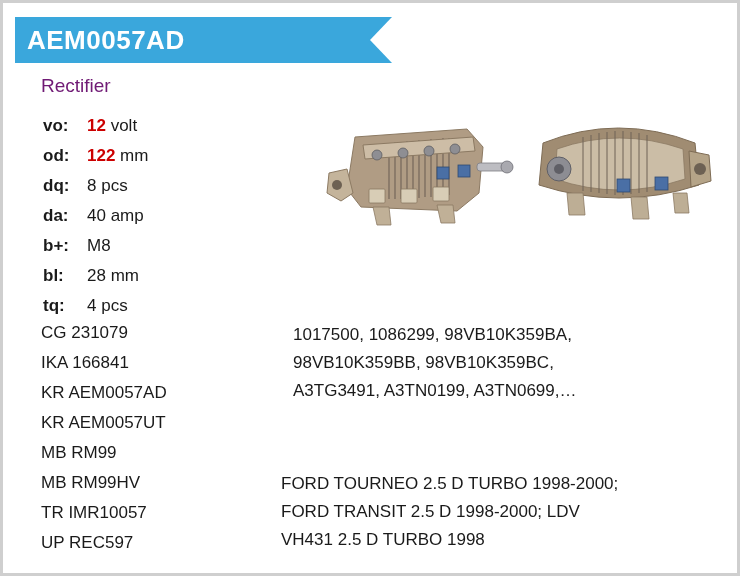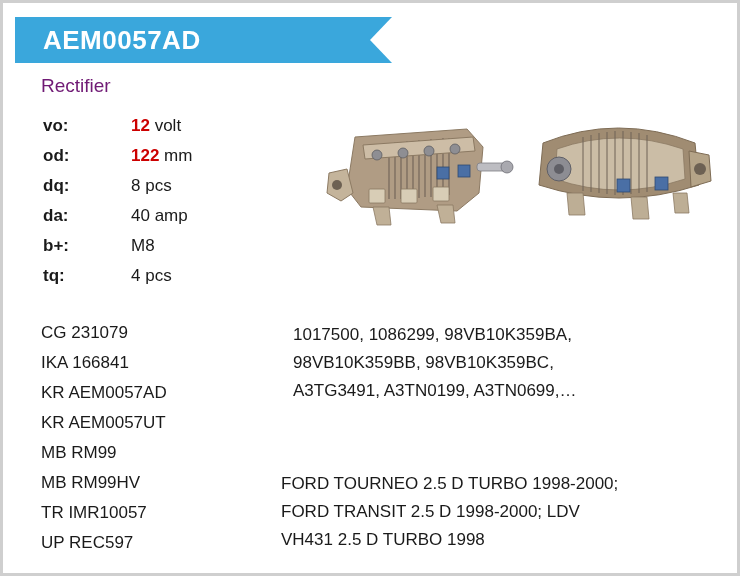--- a/index.html
+++ b/index.html
@@ -31,21 +31,21 @@
     width: 355px;
     background: #3aa7dc;
     display: flex;
     align-items: center;
   }
   .banner-title {
     color: #ffffff;
     font-size: 26px;
     font-weight: bold;
     letter-spacing: 0.5px;
-    padding-left: 28px;
+    padding-left: 12px;
     white-space: nowrap;
   }
   .banner-arrow {
     position: absolute;
     left: 367px;
     top: 14px;
     width: 0;
     height: 0;
     border-top: 23px solid #3aa7dc;
     border-bottom: 23px solid #3aa7dc;
@@ -71,21 +71,20 @@
     height: 30px;
     font-size: 17px;
   }
   .spec-key {
     font-weight: bold;
     width: 44px;
     flex: 0 0 44px;
   }
   .spec-val {
     white-space: nowrap;
-    margin-left: 44px;
   }
   .spec-val .hl {
     color: #cc0000;
     font-weight: bold;
   }
   .codes {
     position: absolute;
     left: 38px;
     top: 315px;
     width: 240px;
@@ -158,20 +157,24 @@
       <span class="spec-key">dq:</span>
       <span class="spec-val"><span>8</span> <span>pcs</span></span>
     </div>
     <div class="spec-row">
       <span class="spec-key">da:</span>
       <span class="spec-val"><span>40</span> <span>amp</span></span>
     </div>
     <div class="spec-row">
       <span class="spec-key">b+:</span>
       <span class="spec-val"><span>M8</span> <span></span></span>
+    </div>
+    <div class="spec-row">
+      <span class="spec-key">bl:</span>
+      <span class="spec-val"><span>28</span> <span>mm</span></span>
     </div>
     <div class="spec-row">
       <span class="spec-key">tq:</span>
       <span class="spec-val"><span>4</span> <span>pcs</span></span>
     </div>
   </div>
 
   <div class="codes">
     <div class="code-line">CG 231079</div>
     <div class="code-line">IKA 166841</div>

